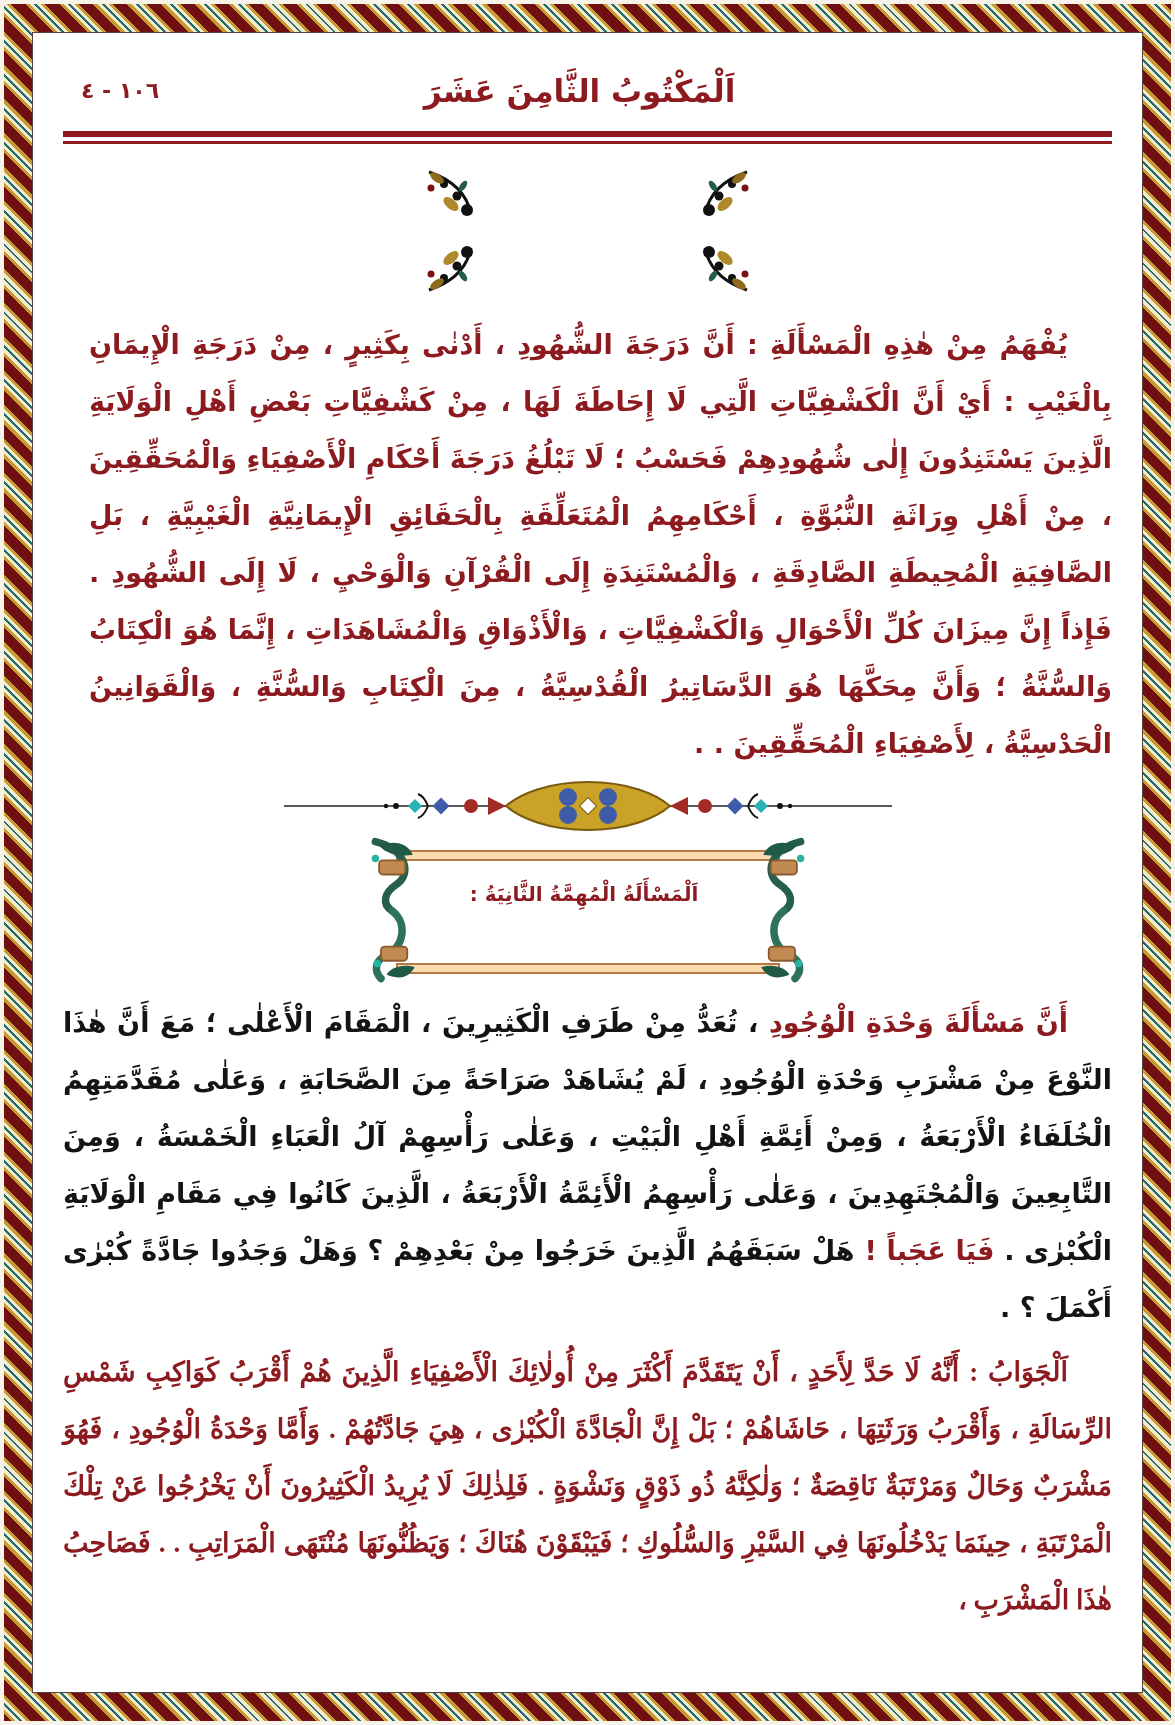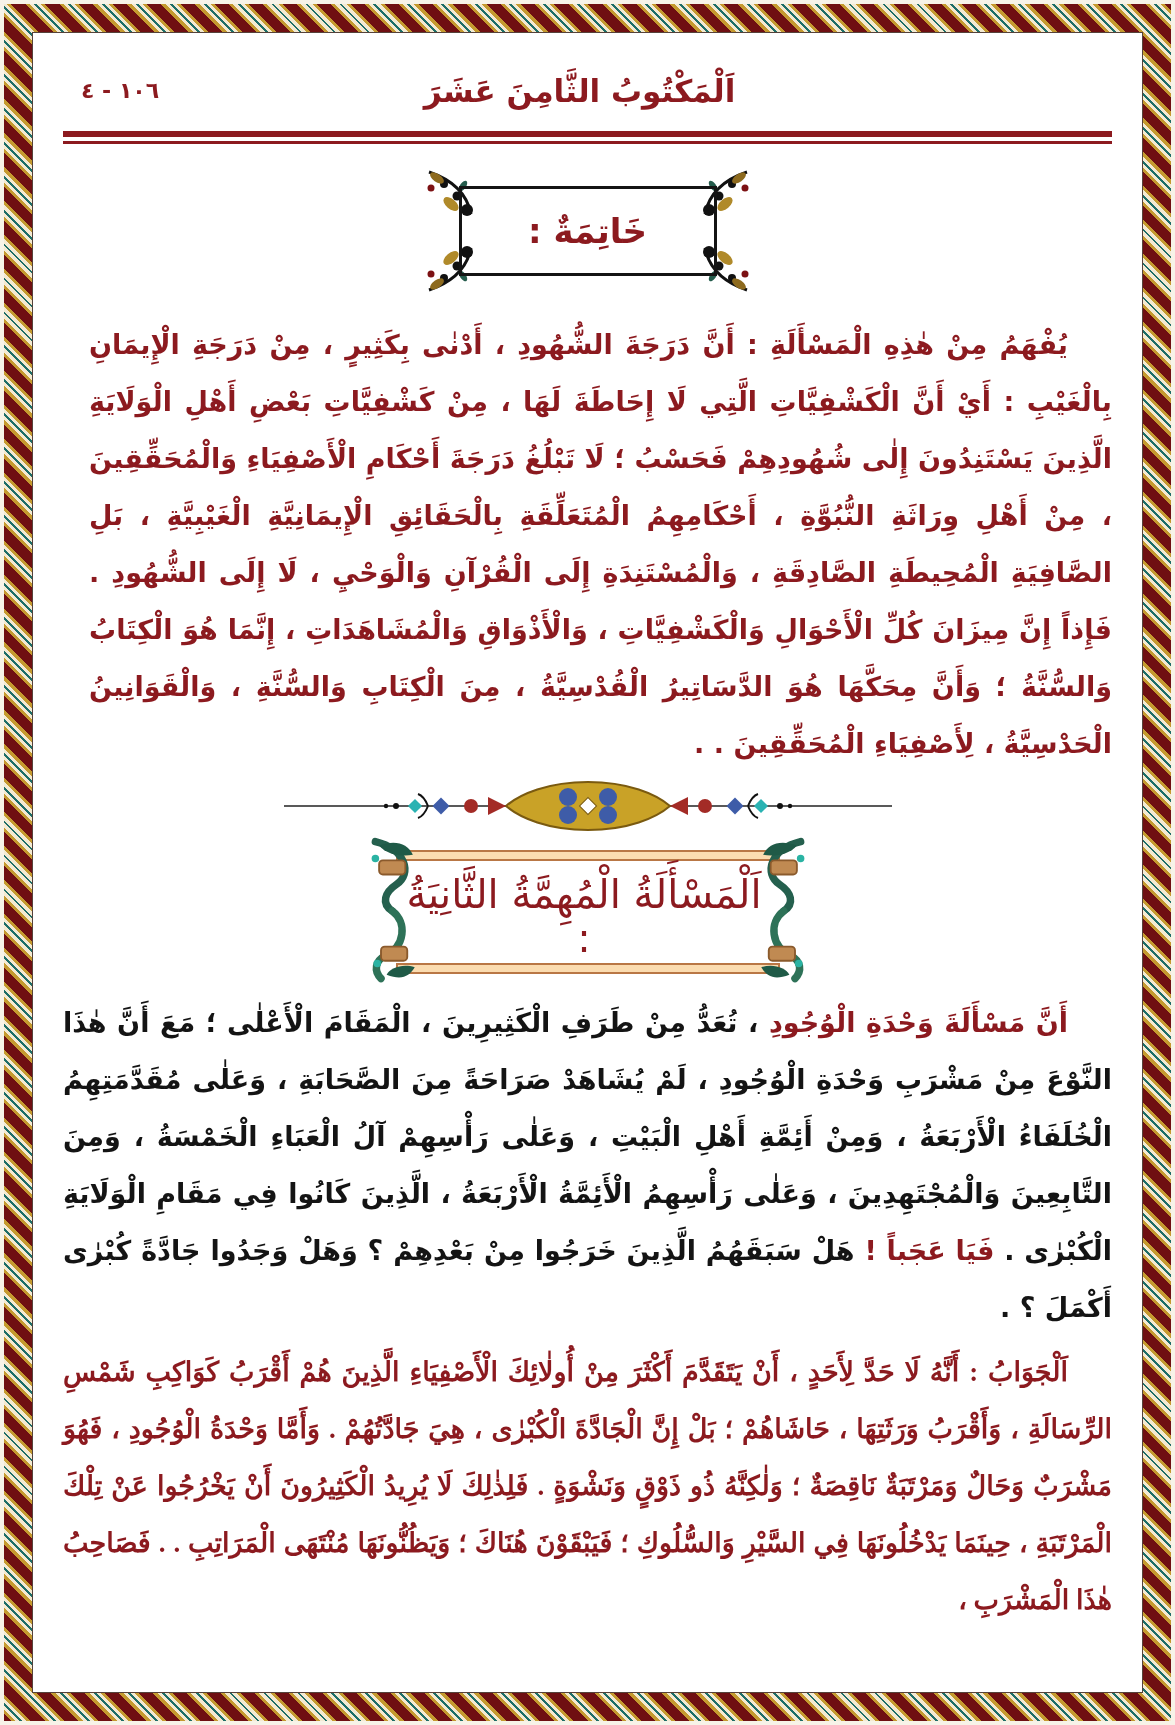--- a/index.html
+++ b/index.html
@@ -57,21 +57,21 @@
   
   .banner{position:relative;width:436px;height:150px;margin:2px auto 8px auto;}
   .banner-bar{
     position:absolute;left:26px;right:26px;height:11px;
     background:#fbdcb0;border:2px solid #b97745;box-sizing:border-box;
   }
   .banner-bar.top{top:14px;}
   .banner-bar.bottom{bottom:12px;}
   .banner-title{
     position:absolute;left:33px;right:40px;top:36px;
-    text-align:center;color:#8c1a1f;font-weight:normal;font-size:40px;line-height:44px;
+    text-align:center;color:#8c1a1f;font-weight:bold;font-size:20px;line-height:44px;
   }
   .banner-end{position:absolute;top:0;width:80px;height:150px;}
   .banner-end.right{right:-14px;}
   .banner-end.left{left:-14px;transform:scaleX(-1);}
 </style>
 </head>
 <body>
 
 <div class="page">
   <div class="sheet">
@@ -117,23 +117,20 @@
       <svg class="corner-orn br" viewBox="0 0 56 56">
         <path d="M6 50 C 10 30, 24 16, 48 8" fill="none" stroke="#111" stroke-width="3"></path>
         <circle cx="10" cy="46" r="6" fill="#111"></circle>
           <circle cx="20" cy="32" r="4.5" fill="#111"></circle>
           <circle cx="33" cy="20" r="4" fill="#111"></circle>
         <ellipse cx="26" cy="40" rx="9" ry="5" transform="rotate(-40 26 40)" fill="#b08a2a"></ellipse>
         <ellipse cx="40" cy="14" rx="8" ry="4" transform="rotate(-35 40 14)" fill="#8d6a1e"></ellipse>
         <circle cx="46" cy="24" r="3.5" fill="#7c1113"></circle>
         <ellipse cx="14" cy="22" rx="6" ry="3" transform="rotate(55 14 22)" fill="#245c4c"></ellipse>
       </svg>
-      <div class="khatima-box">
-        <span class="khatima-label">خَاتِمَةٌ :</span>
-      </div>
     </div>
 
     <p class="para p1"><span style="color: rgb(140, 26, 31);">يُفْهَمُ مِنْ هٰذِهِ الْمَسْأَلَةِ : أَنَّ دَرَجَةَ الشُّهُودِ ، أَدْنٰى بِكَثِيرٍ ، مِنْ دَرَجَةِ الْإِيمَانِ بِالْغَيْبِ : أَيْ أَنَّ الْكَشْفِيَّاتِ الَّتِي لَا إِحَاطَةَ لَهَا ، مِنْ كَشْفِيَّاتِ بَعْضِ أَهْلِ الْوَلَايَةِ الَّذِينَ يَسْتَنِدُونَ إِلٰى شُهُودِهِمْ فَحَسْبُ ؛ لَا تَبْلُغُ دَرَجَةَ أَحْكَامِ الْأَصْفِيَاءِ وَالْمُحَقِّقِينَ ، مِنْ أَهْلِ وِرَاثَةِ النُّبُوَّةِ ، أَحْكَامِهِمُ الْمُتَعَلِّقَةِ بِالْحَقَائِقِ الْإِيمَانِيَّةِ الْغَيْبِيَّةِ ، بَلِ الصَّافِيَةِ الْمُحِيطَةِ الصَّادِقَةِ ، وَالْمُسْتَنِدَةِ إِلَى الْقُرْآنِ وَالْوَحْيِ ، لَا إِلَى الشُّهُودِ . فَإِذاً إِنَّ مِيزَانَ كُلِّ الْأَحْوَالِ وَالْكَشْفِيَّاتِ ، وَالْأَذْوَاقِ وَالْمُشَاهَدَاتِ ، إِنَّمَا هُوَ الْكِتَابُ وَالسُّنَّةُ ؛ وَأَنَّ مِحَكَّهَا هُوَ الدَّسَاتِيرُ الْقُدْسِيَّةُ ، مِنَ الْكِتَابِ وَالسُّنَّةِ ، وَالْقَوَانِينُ الْحَدْسِيَّةُ ، لِأَصْفِيَاءِ الْمُحَقِّقِينَ . .</span></p>
 
     <svg class="divider" width="620" height="58" viewBox="0 0 620 58">
       <line x1="6" y1="30" x2="614" y2="30" stroke="#222" stroke-width="1.5"></line>
       <path d="M310 6 C 350 6, 378 18, 392 30 C 378 42, 350 54, 310 54 C 270 54, 242 42, 228 30 C 242 18, 270 6, 310 6 Z" fill="#c9a227" stroke="#7a5a10" stroke-width="2"></path>
       <circle cx="290" cy="21" r="9" fill="#3e5ca8"></circle>
         <circle cx="330" cy="21" r="9" fill="#3e5ca8"></circle>
       <circle cx="290" cy="39" r="9" fill="#3e5ca8"></circle>

